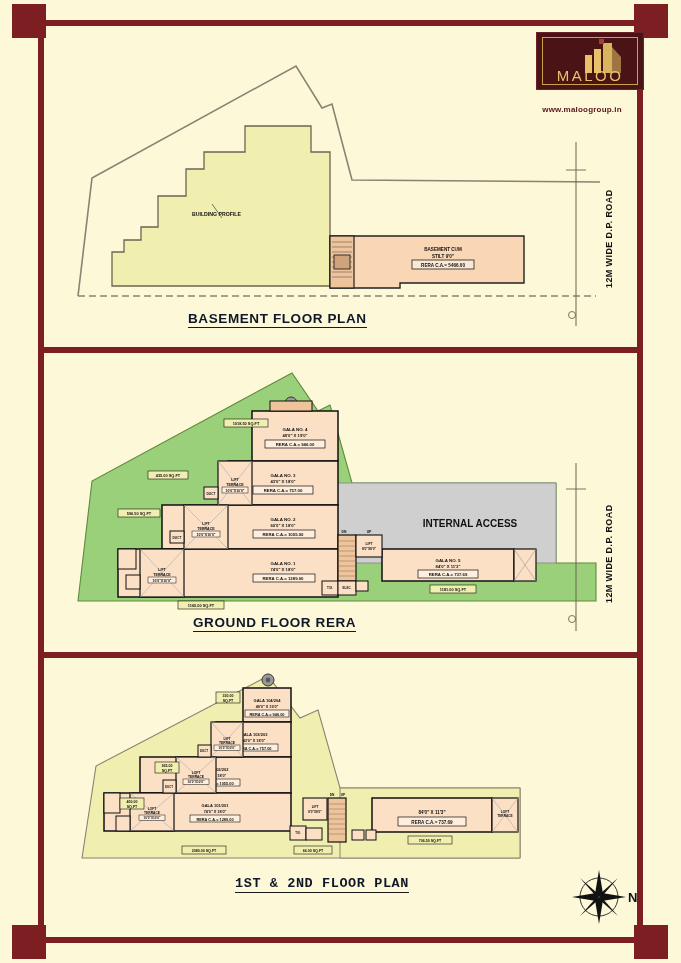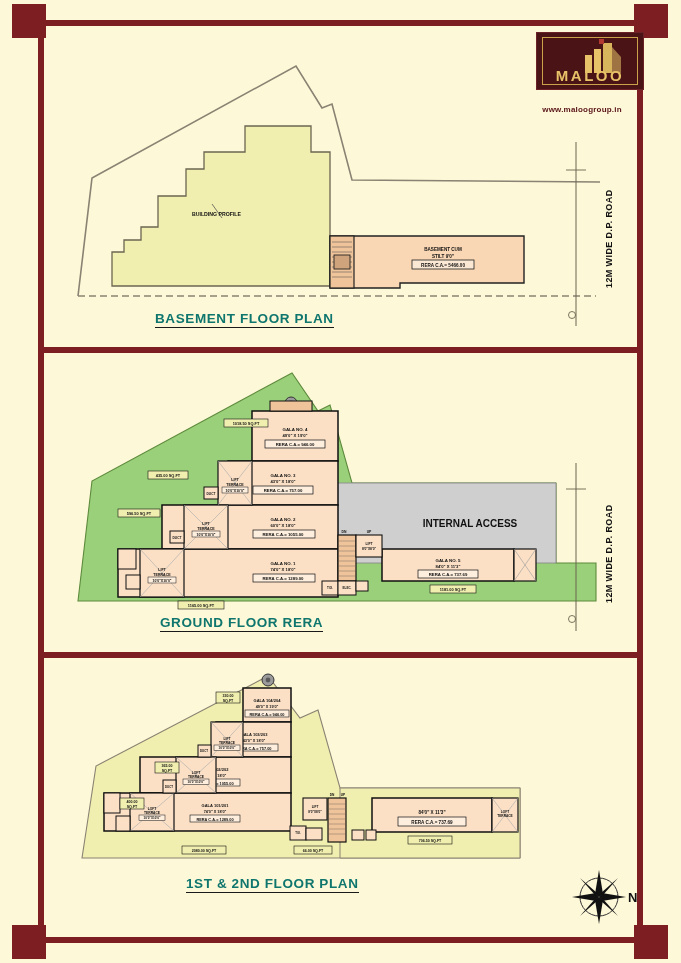--- a/index.html
+++ b/index.html
@@ -21,29 +21,29 @@
   .corner{position:absolute;width:34px;height:34px;background:#7d1f22;}
   .c-tl{left:12px;top:4px;} .c-tr{left:634px;top:4px;}
   .c-bl{left:12px;top:925px;} .c-br{left:634px;top:925px;}
 
   
   .logo-box{position:absolute;left:536px;top:32px;width:106px;height:56px;
     background:#4a1316;border:1px solid #6b2226;}
   .logo-inner{position:absolute;left:5px;top:4px;right:5px;bottom:4px;
     border:1px solid #c9a24a;}
   .logo-word{position:absolute;left:0;right:0;bottom:5px;text-align:center;
-    color:#e8c268;font-size:15px;letter-spacing:2.5px;font-weight:bold;}
+    color:#e8c268;font-size:15px;letter-spacing:2.5px;font-weight:normal;}
   .logo-site{position:absolute;left:512px;top:105px;width:140px;text-align:center;
     font-size:8px;color:#5a1418;font-weight:bold;letter-spacing:.2px;}
 
   
   .plan{position:absolute;}
-  .plan-title{position:absolute;font-size:13.5px;font-weight:bold;color:#0f766e;
+  .plan-title{position:absolute;font-size:13.5px;font-weight:bold;color:#0f172a;
     letter-spacing:.6px;border-bottom:1.5px solid #1a1a1a;padding-bottom:1px;
-    white-space:nowrap;}
+    white-space:nowrap;margin-left:33px;}
 
   .road-label{position:absolute;font-size:9px;font-weight:bold;color:#111;
     letter-spacing:.4px;white-space:nowrap;
     transform-origin:0 0;transform:rotate(-90deg);}
 
   .svgwrap{position:absolute;left:0;top:0;}
 
   .compass{position:absolute;left:568px;top:866px;width:62px;height:62px;}
   .compass-n{position:absolute;left:628px;top:890px;font-size:13px;font-weight:bold;color:#111;}
 
@@ -357,21 +357,21 @@
           <text x="132" y="149.5">SQ.FT</text>
         <rect x="182" y="188" width="44" height="8" fill="#f1efb0" stroke="#111" stroke-width="0.6"></rect>
         <text x="204" y="194">2080.00 SQ.FT</text>
         <rect x="294" y="188" width="38" height="8" fill="#f1efb0" stroke="#111" stroke-width="0.6"></rect>
         <text x="313" y="194">66.00 SQ.FT</text>
         <rect x="408" y="178" width="44" height="8" fill="#f1efb0" stroke="#111" stroke-width="0.6"></rect>
         <text x="430" y="184">706.50 SQ.FT</text>
       </g>
     </svg>
 
-    <div class="plan-title" style="left:186px;top:218px;">1ST &amp; 2ND FLOOR PLAN</div>
+    <div class="plan-title" style="left:202px;top:218px;font-family:Liberation Mono, monospace;">1ST &amp; 2ND FLOOR PLAN</div>
   </div>
 
   <svg class="compass" viewBox="0 0 62 62">
     <circle cx="31" cy="31" r="19" fill="none" stroke="#333" stroke-width="1"></circle>
     <path d="M31,4 L35,28 L31,31 L27,28 Z" fill="#111"></path>
     <path d="M31,58 L35,34 L31,31 L27,34 Z" fill="#111"></path>
     <path d="M4,31 L28,35 L31,31 L28,27 Z" fill="#111"></path>
     <path d="M58,31 L34,35 L31,31 L34,27 Z" fill="#111"></path>
     <path d="M12,12 L29,27 L27,29 Z" fill="#111"></path>
     <path d="M50,12 L35,29 L33,27 Z" fill="#111"></path>

